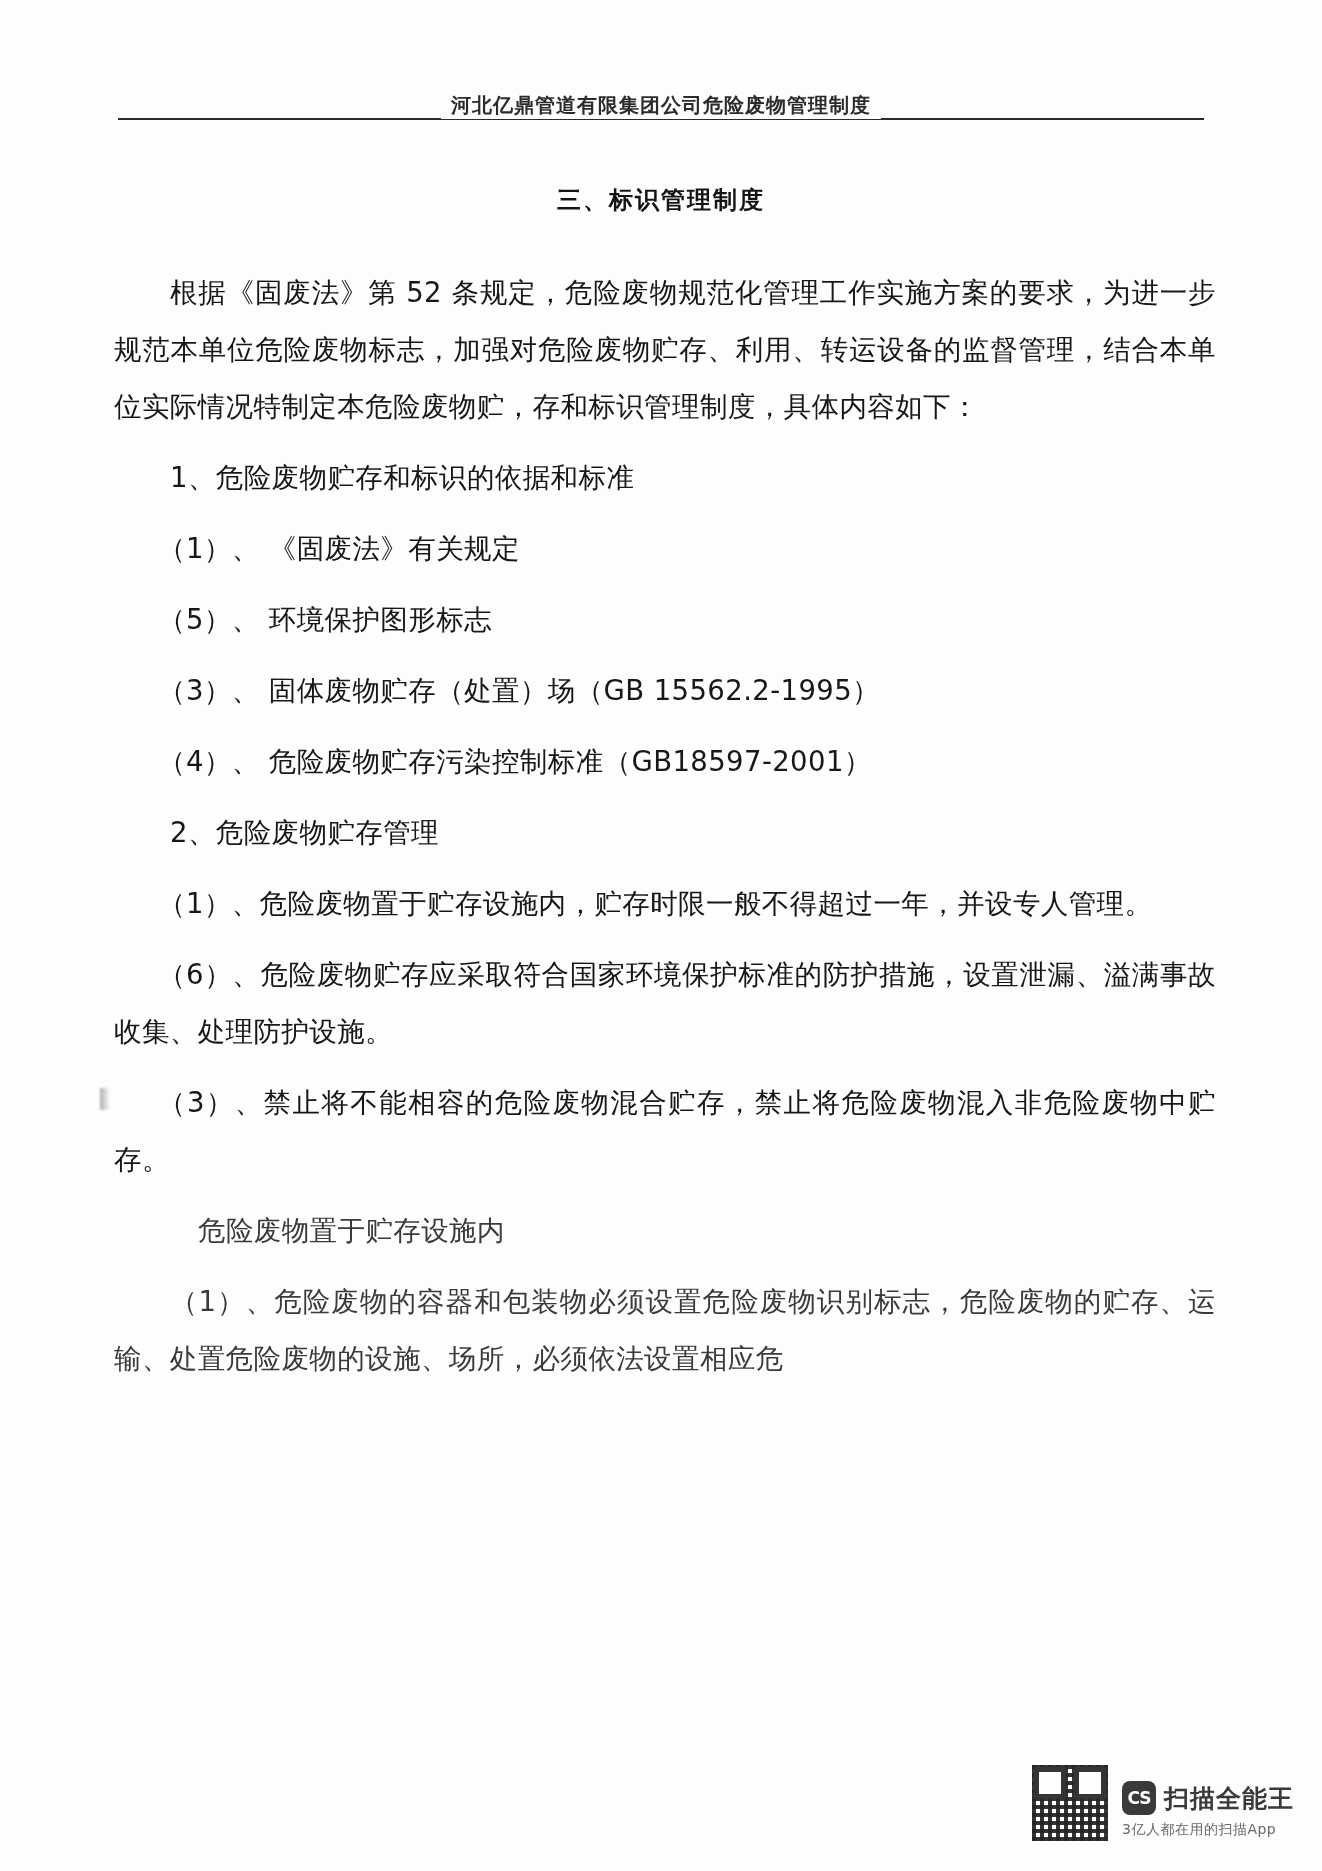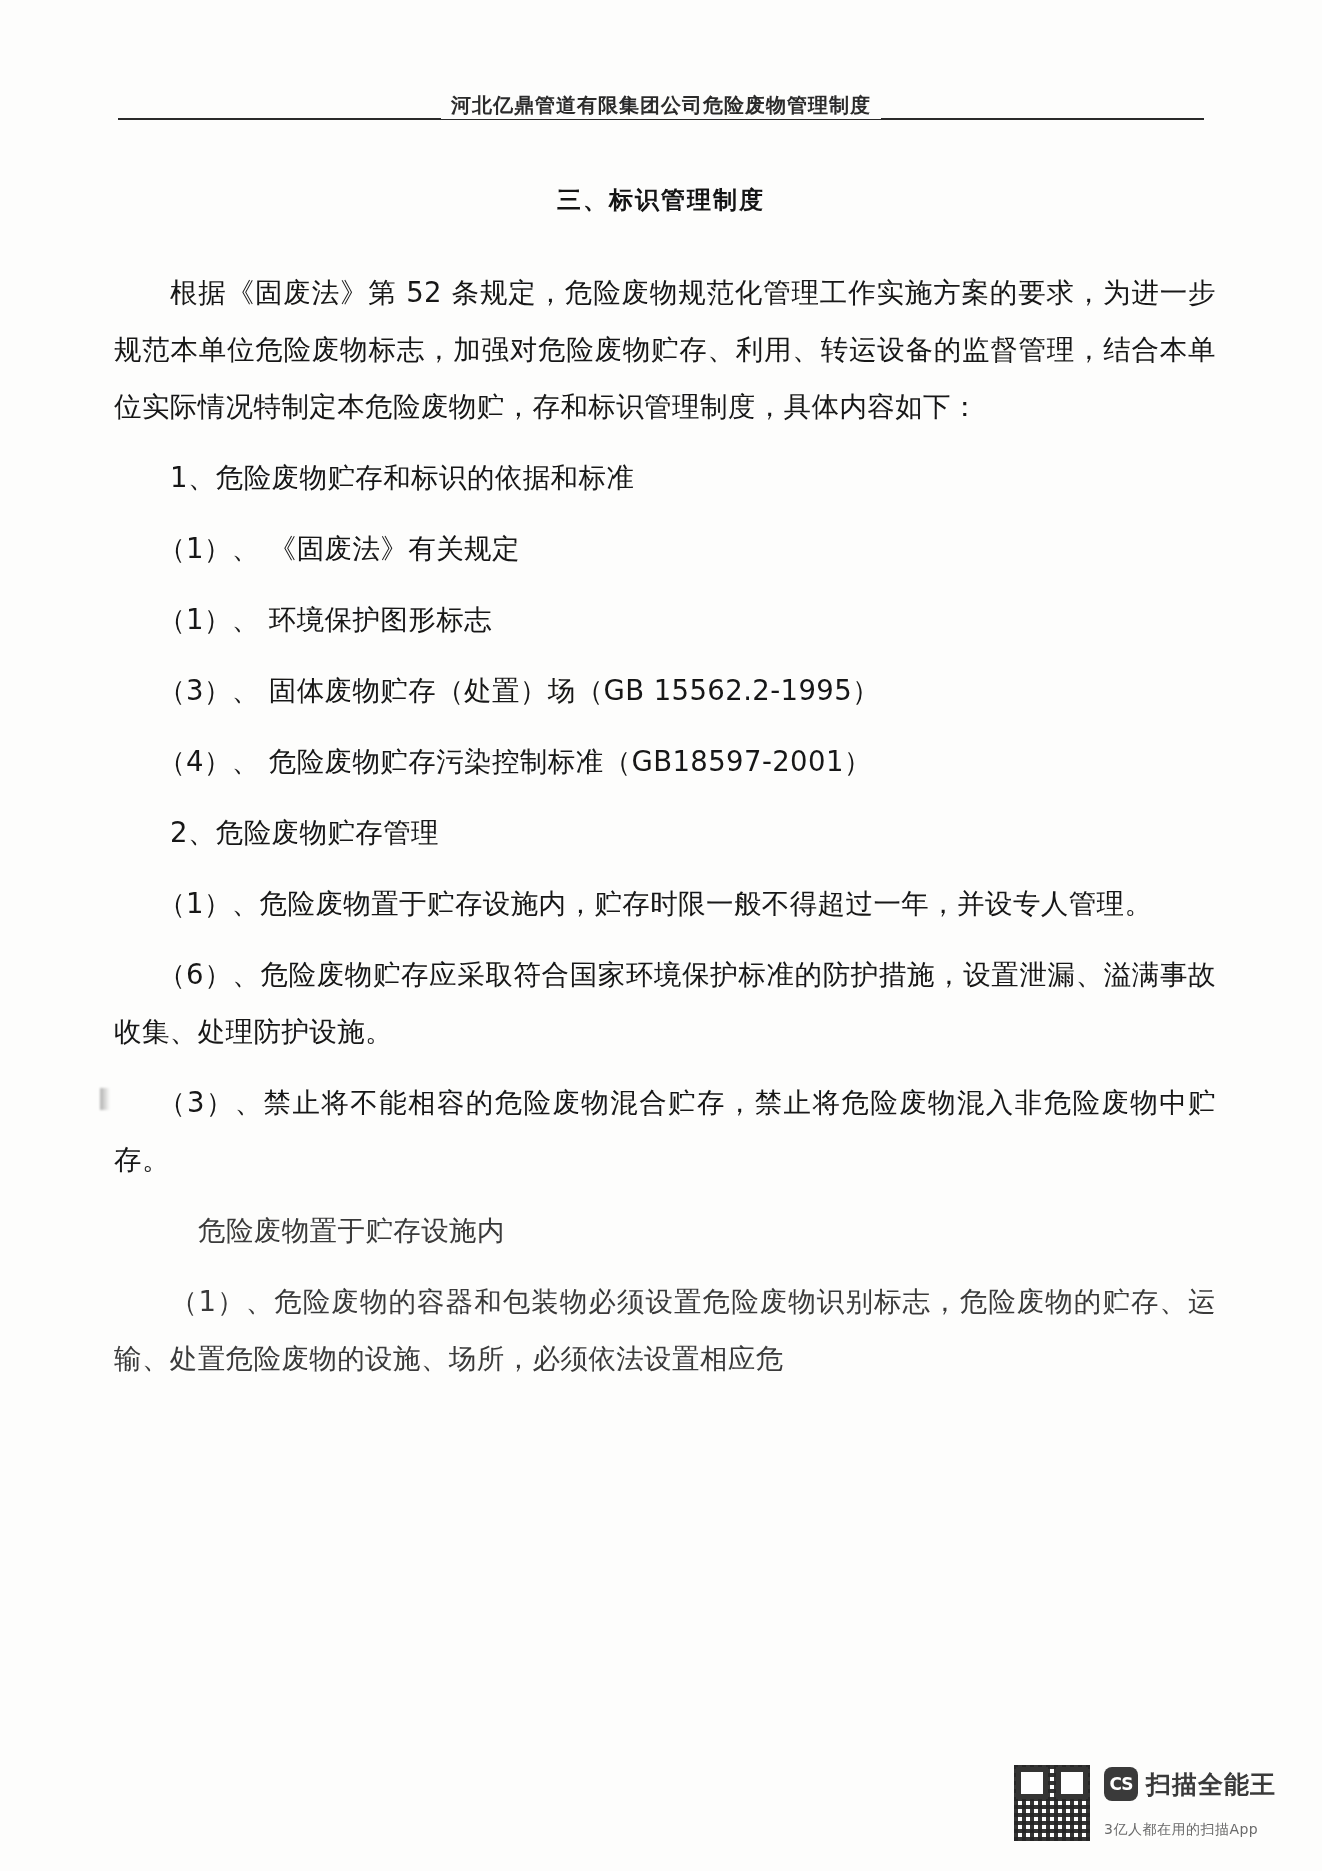--- a/index.html
+++ b/index.html
@@ -95,21 +95,21 @@
     top: 14px;
     width: 10px;
     height: 22px;
     background: linear-gradient(90deg, rgba(0,0,0,0.30), rgba(0,0,0,0));
     filter: blur(1.2px);
   }
 
   
   .scan-badge {
     position: absolute;
-    right: 46px;
+    right: 28px;
     bottom: 30px;
     display: flex;
     align-items: flex-end;
     gap: 14px;
   }
   .qr {
     width: 76px;
     height: 76px;
     background-color: #ffffff;
     background-image:
@@ -149,21 +149,21 @@
   }
   .scan-title {
     font-size: 25px;
     font-weight: 700;
     color: #3a3a3a;
     letter-spacing: 1px;
   }
   .scan-sub {
     font-size: 14px;
     color: #6a6a6a;
-    margin-top: 20px;
+    margin-top: 6px;
     letter-spacing: 0.5px;
   }
 </style>
 </head>
 <body>
 
 <div class="page">
 
   <div class="header">
     <div class="header-rule"></div>
@@ -173,21 +173,21 @@
   <div class="doc-title">三、标识管理制度</div>
 
   <div class="content">
 
     <p class="para indent2">根据《固废法》第 52 条规定，危险废物规范化管理工作实施方案的要求，为进一步规范本单位危险废物标志，加强对危险废物贮存、利用、转运设备的监督管理，结合本单位实际情况特制定本危险废物贮，存和标识管理制度，具体内容如下：</p>
 
     <p class="para indent2 gap-m">1、危险废物贮存和标识的依据和标准</p>
 
     <p class="para indent15 gap-s">（1）、 《固废法》有关规定</p>
 
-    <p class="para indent15 gap-s">（1）、 环境保护图形标志</p>
+    <p class="para indent15 gap-s">（5）、 环境保护图形标志</p>
 
     <p class="para indent15 gap-s">（3）、 固体废物贮存（处置）场（GB 15562.2-1995）</p>
 
     <p class="para indent15 gap-s">（4）、 危险废物贮存污染控制标准（GB18597-2001）</p>
 
     <p class="para indent2 gap-m">2、危险废物贮存管理</p>
 
     <p class="para indent15 gap-s">（1）、危险废物置于贮存设施内，贮存时限一般不得超过一年，并设专人管理。</p>
 
     <p class="para indent15 gap-s">（6）、危险废物贮存应采取符合国家环境保护标准的防护措施，设置泄漏、溢满事故收集、处理防护设施。</p>

